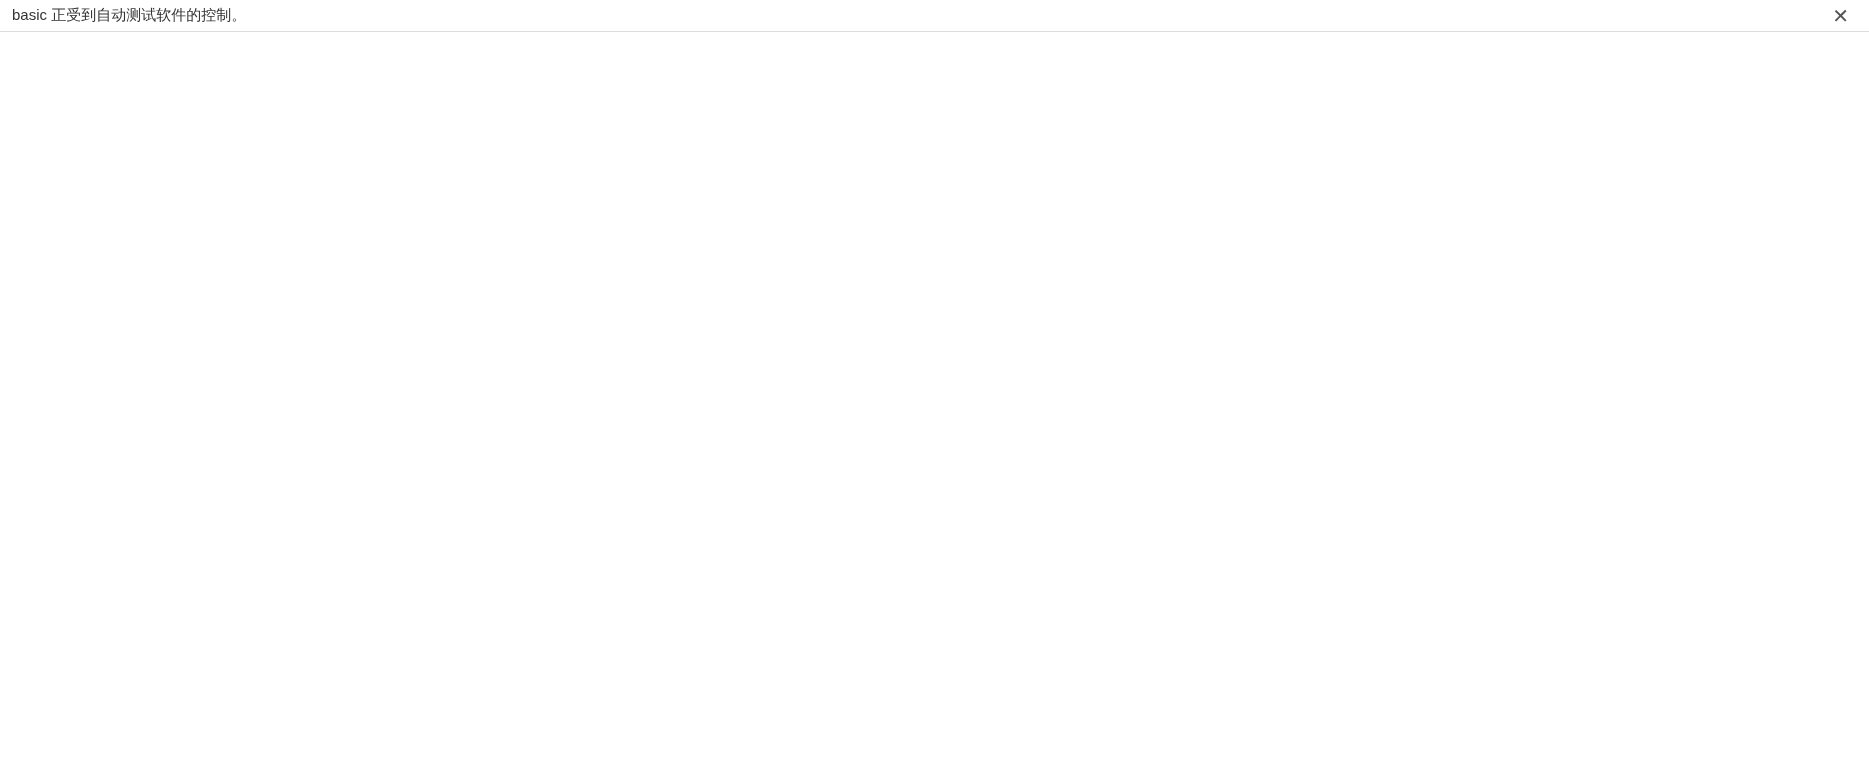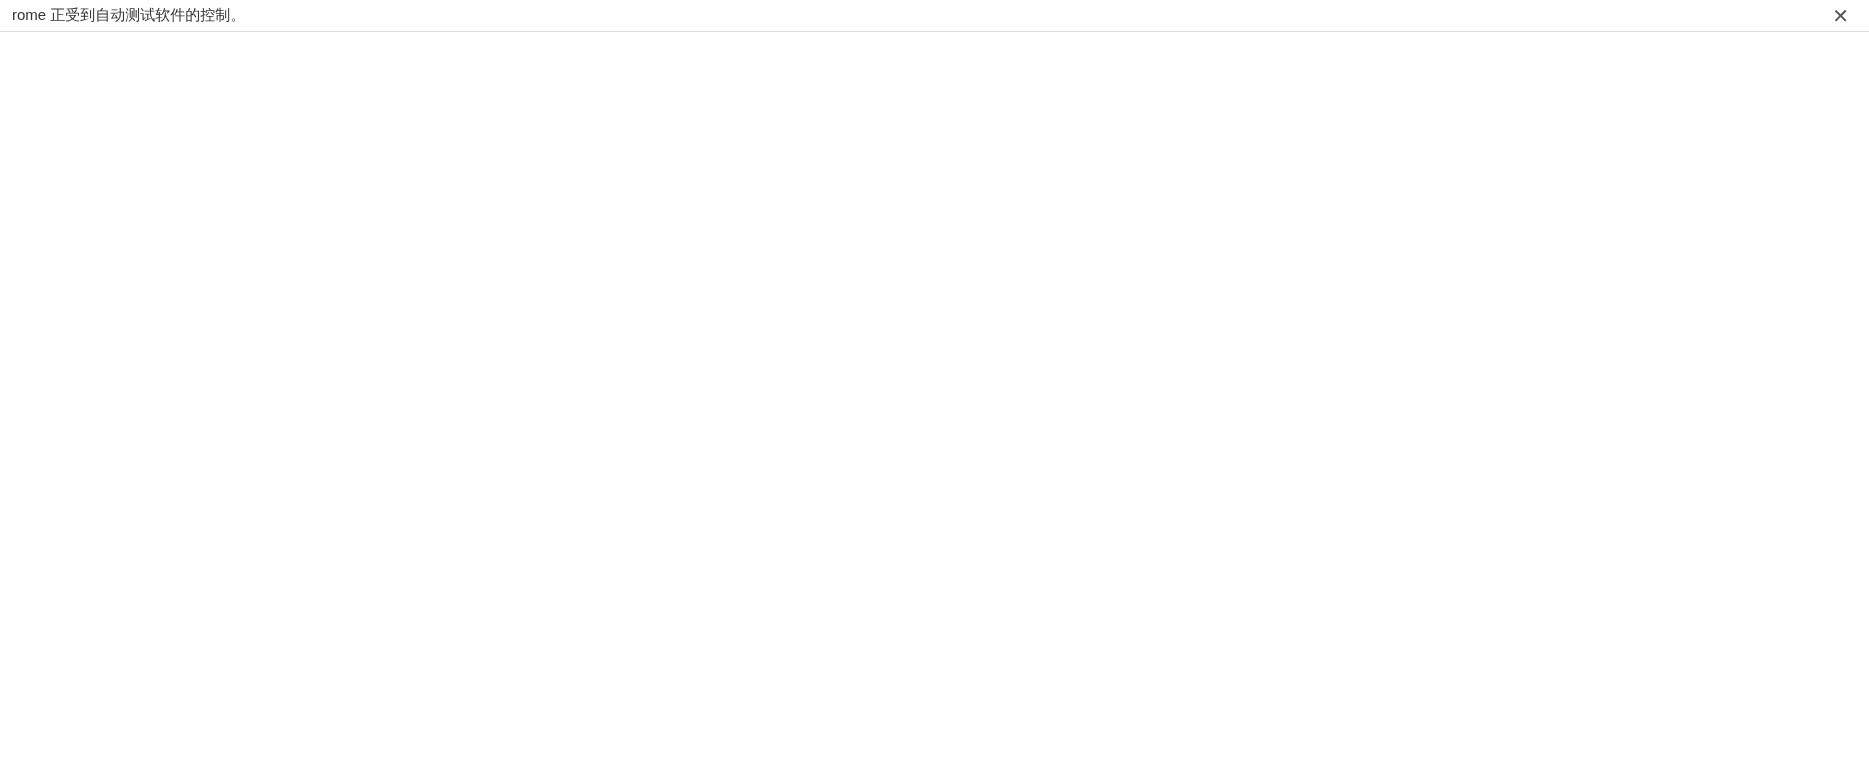--- a/index.html
+++ b/index.html
@@ -130,21 +130,21 @@
     width: 727px;
     height: 50px;
     border: 4px solid #d83131;
     pointer-events: none;
   }
 </style>
 </head>
 <body>
 
 <div class="top-bar">
-  <span>rome 正受到自动测试软件的控制。</span>
+  <span>basic 正受到自动测试软件的控制。</span>
   <span class="close-x">✕</span>
 </div>
 
 <div class="content-wrap">
   <div class="info-table">
 
     <div class="row">
       <div class="label">Google Chrome:</div>
       <div class="value">
         <span>120.0.6099.71（正式版本）（64 位） (cohort: Stable Installs &amp; Version Pins)</span>

